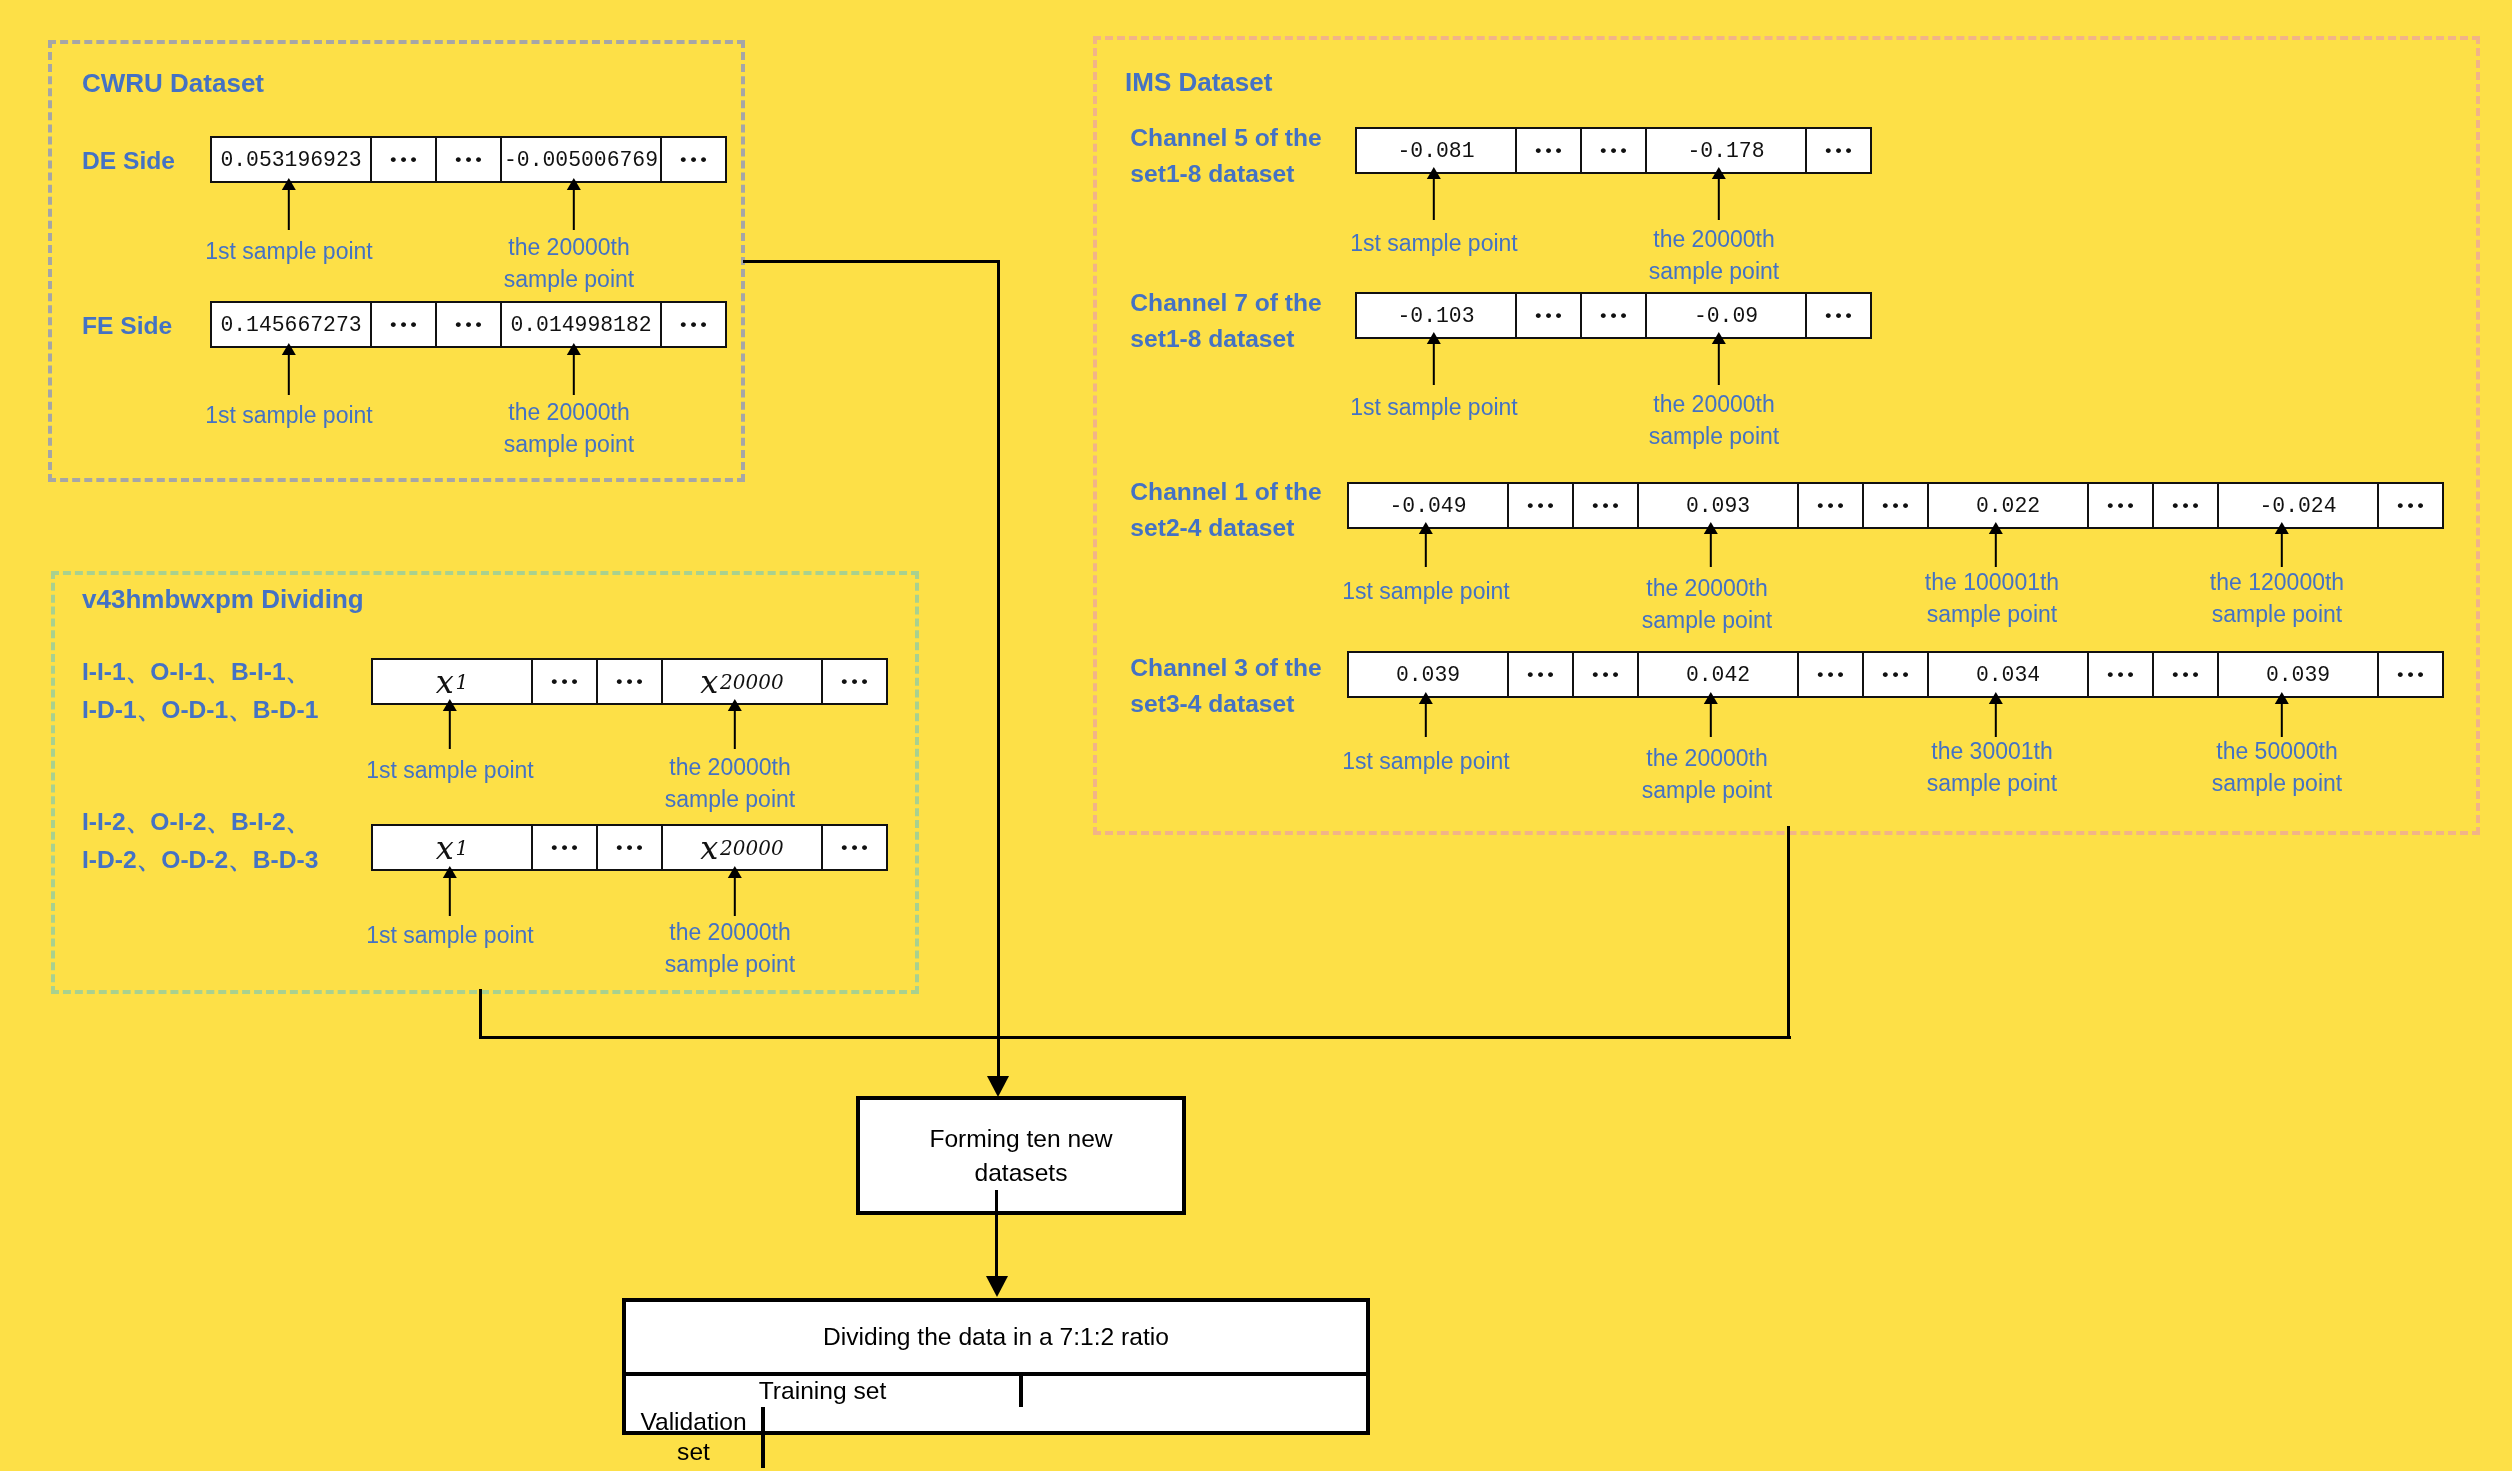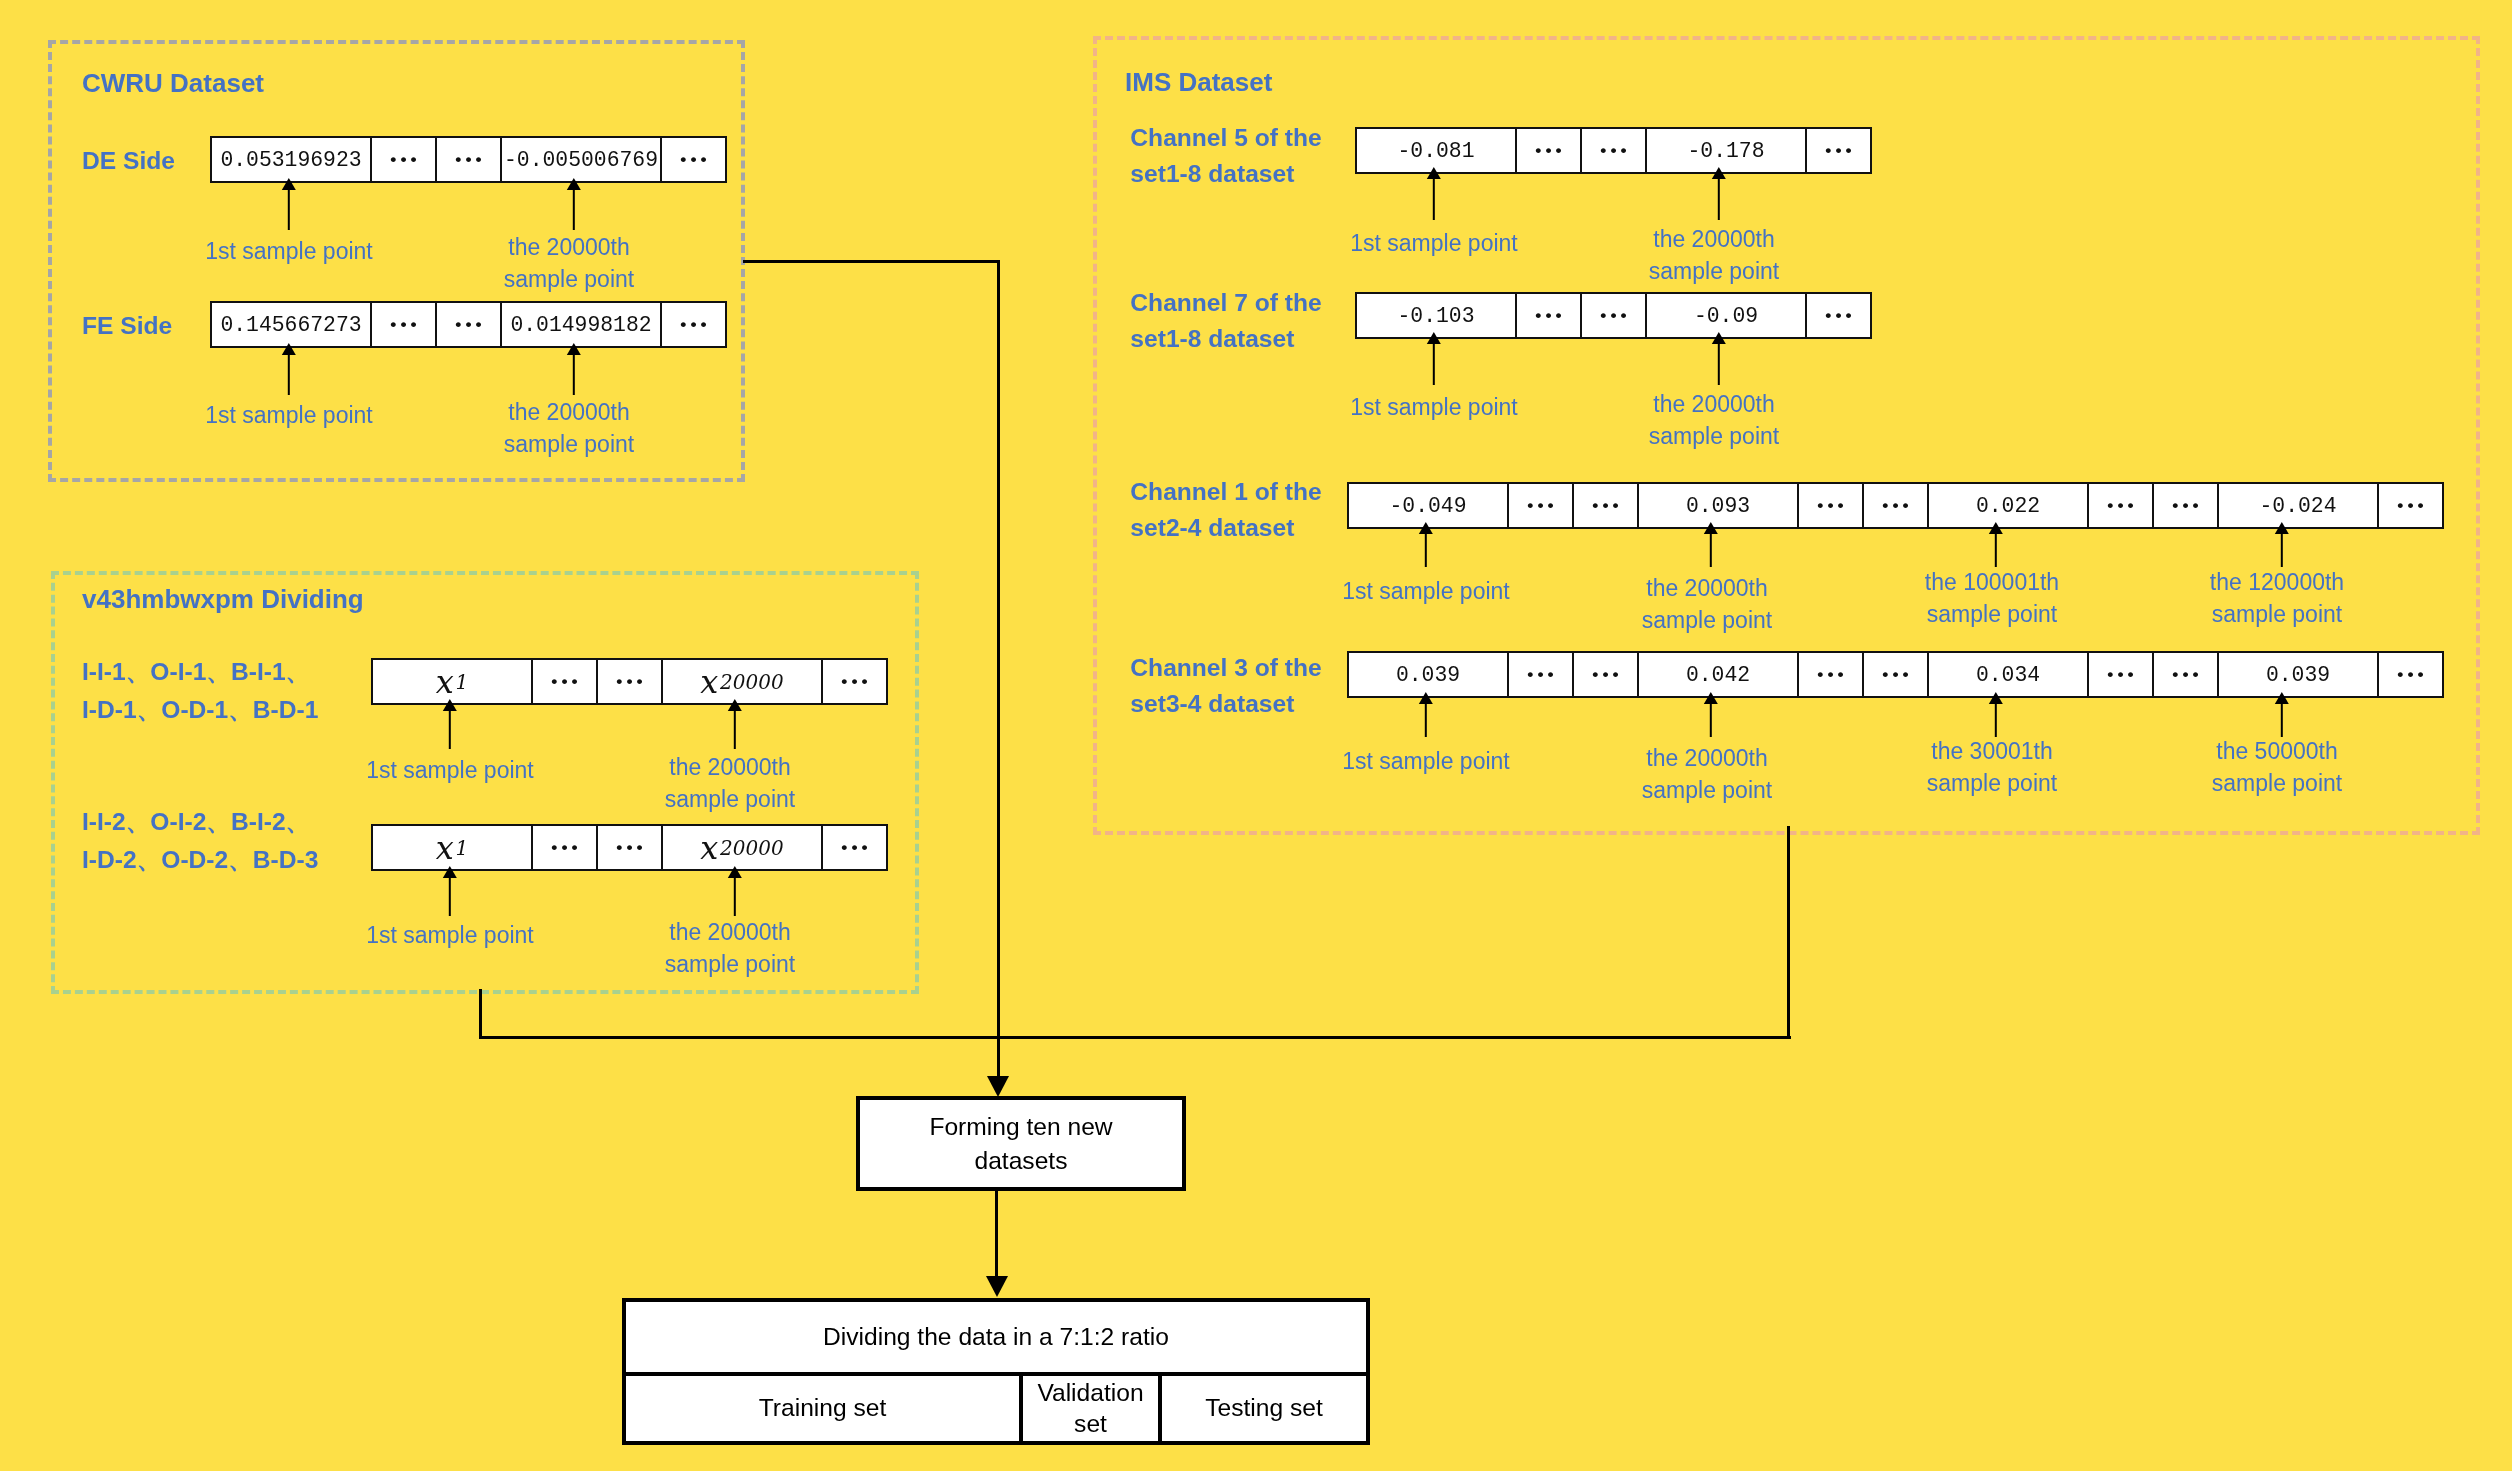--- a/index.html
+++ b/index.html
@@ -63,21 +63,21 @@
   .fbox {
     position:absolute; border:4px solid #000; background:#fff;
     display:flex; align-items:center; justify-content:center;
     text-align:center; font-size:24.6px; color:#000; line-height:1.35;
   }
   .dividing { position:absolute; border:4px solid #000; background:#fff; }
   .divide-title {
     height:70px; border-bottom:4px solid #000; display:flex;
     align-items:center; justify-content:center; font-size:24.6px; color:#000;
   }
-  .divide-row { display:flex; height:65px; }
+  .divide-row { display:flex; height:55px;flex-direction:column; }
   .tcell {
     display:flex; align-items:center; justify-content:center; text-align:center;
     font-size:24.6px; color:#000; border-right:4px solid #000; line-height:1.25; padding:0 3.2px;
     box-sizing:border-box;
   }
   .tcell:last-child { border-right:none; }
 </style>
 </head>
 <body>
 
@@ -246,21 +246,21 @@
   <div class="ann" style="left:2277px; top:735px">the 50000th
 sample point</div>
 
   <div class="hl" style="left:743px; top:260px; width:257px; height:3.2px"></div>
   <div class="vl" style="left:997px; top:260px; width:3.2px; height:818px"></div>
   <div class="vl" style="left:479px; top:989px; width:3.2px; height:49px"></div>
   <div class="vl" style="left:1787px; top:826px; width:3.2px; height:213px"></div>
   <div class="hl" style="left:479px; top:1036px; width:1312px; height:3.2px"></div>
   <div class="ad" style="left:987px; top:1076px"></div>
 
-  <div class="fbox" style="left:856px; top:1096px; width:274px; height:87px; padding:0 24px">Forming ten new datasets</div>
+  <div class="fbox" style="left:856px; top:1096px; width:274px; height:87px; padding:12px 24px">Forming ten new datasets</div>
 
   <div class="vl" style="left:995px; top:1190px; width:3.2px; height:87px"></div>
   <div class="ad" style="left:986px; top:1276px"></div>
 
   <div class="dividing" style="left:622px; top:1298px; width:740px">
     <div class="divide-title">Dividing the data in a 7:1:2 ratio</div>
     <div class="divide-row">
       <div class="tcell" style="width:397px">Training set</div>
       <div class="tcell" style="width:139px">Validation set</div>
       <div class="tcell" style="flex:1">Testing set</div>

